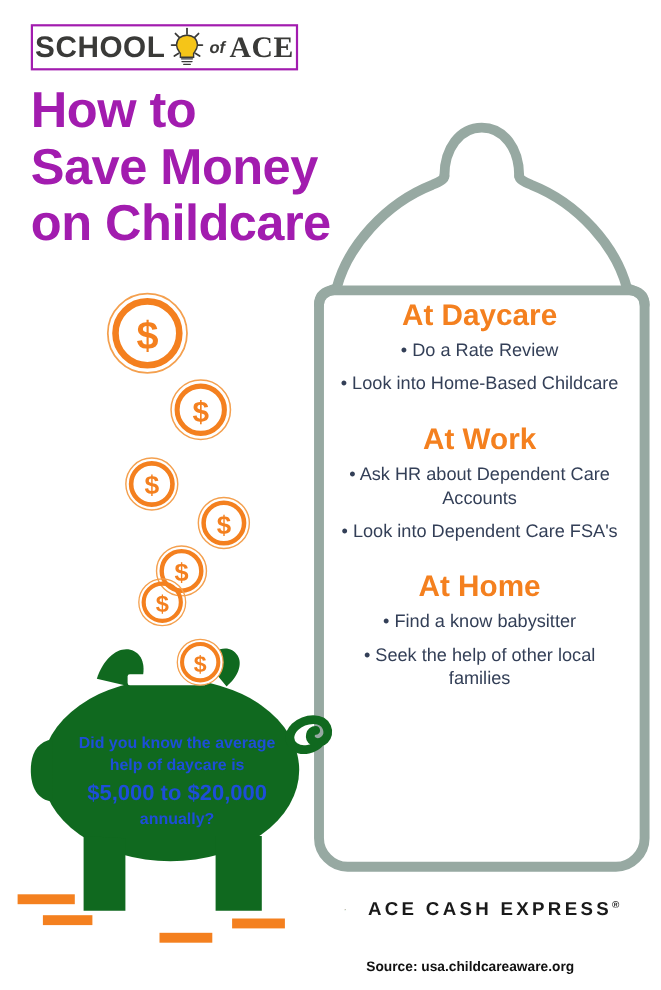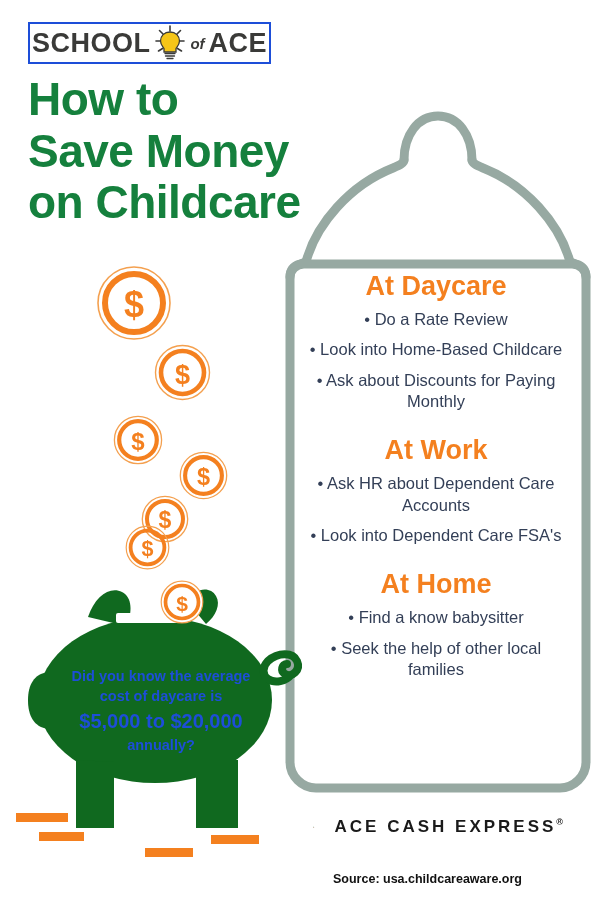--- a/index.html
+++ b/index.html
@@ -6,41 +6,41 @@
   html,body { background:#ffffff; }
   body {
     width:601px; height:900px; position:relative; overflow:hidden;
     font-family:"Liberation Sans", sans-serif;
     background:#ffffff;
   }
 
   
   #logo-badge{
     position:absolute; left:28px; top:22px; width:243px; height:42px;
-    border:2px solid #1d4ed8; background:#ffffff;
+    border:2px solid #a21caf; background:#ffffff;
     display:flex; align-items:center; justify-content:center;
   }
   #logo-school{
     font-size:27px; font-weight:bold; letter-spacing:.5px;
     color:#3a3a38; line-height:1;
   }
   #logo-bulb-wrap{ position:relative; width:40px; height:40px; flex:0 0 40px; }
   #logo-of{
     font-size:15px; font-weight:bold; font-style:italic; color:#3a3a38;
     margin:0 4px 0 0; line-height:1;
   }
   #logo-ace{
     font-size:27px; font-weight:bold; letter-spacing:.5px;
-    color:#3a3a38; line-height:1;
+    color:#3a3a38; line-height:1;font-family:Liberation Serif, serif;
   }
 
   
   #headline{
     position:absolute; left:28px; top:74px; width:380px;
-    color:#15803d; font-size:46px; font-weight:bold;
+    color:#a21caf; font-size:46px; font-weight:bold;
     line-height:1.12; letter-spacing:-0.5px; z-index:6;
   }
   #headline .tl{ display:block; white-space:nowrap; }
 
   
   #jar-layer{ position:absolute; left:0; top:0; width:601px; height:900px; z-index:2; }
 
   
   .coin{ position:absolute; z-index:4; }
 
@@ -202,31 +202,30 @@
 </svg>
 
 <svg class="coin" style="left:160px; top:580px; width:44px; height:44px;" viewBox="0 0 44 44">
   <circle cx="22" cy="22" r="20.8" fill="#ffffff" stroke="#f4a04f" stroke-width="1.2"></circle>
   <circle cx="22" cy="22" r="16.5" fill="none" stroke="#f4801f" stroke-width="3.7"></circle>
   <text x="22" y="30.5" text-anchor="middle" font-family="Liberation Sans, sans-serif" font-size="21" font-weight="bold" fill="#f4801f">$</text>
 </svg>
 
 <div id="piggy-text">
   <span class="pl1">Did you know the average</span>
-  <span class="pl2">cost of daycare is</span>
+  <span class="pl2">help of daycare is</span>
   <span class="pl3">$5,000 to $20,000</span>
   <span class="pl4">annually?</span>
 </div>
 
 <div id="tips">
 
   <div class="tip-head">At Daycare</div>
   <div class="tip-item">• Do a Rate Review</div>
   <div class="tip-item">• Look into Home-Based Childcare</div>
-  <div class="tip-item">• Ask about Discounts for Paying Monthly</div>
 
   <div class="tip-head spaced">At Work</div>
   <div class="tip-item">• Ask HR about Dependent Care Accounts</div>
   <div class="tip-item">• Look into Dependent Care FSA's</div>
 
   <div class="tip-head spaced">At Home</div>
   <div class="tip-item">• Find a know babysitter</div>
   <div class="tip-item">• Seek the help of other local families</div>
 
 </div>

